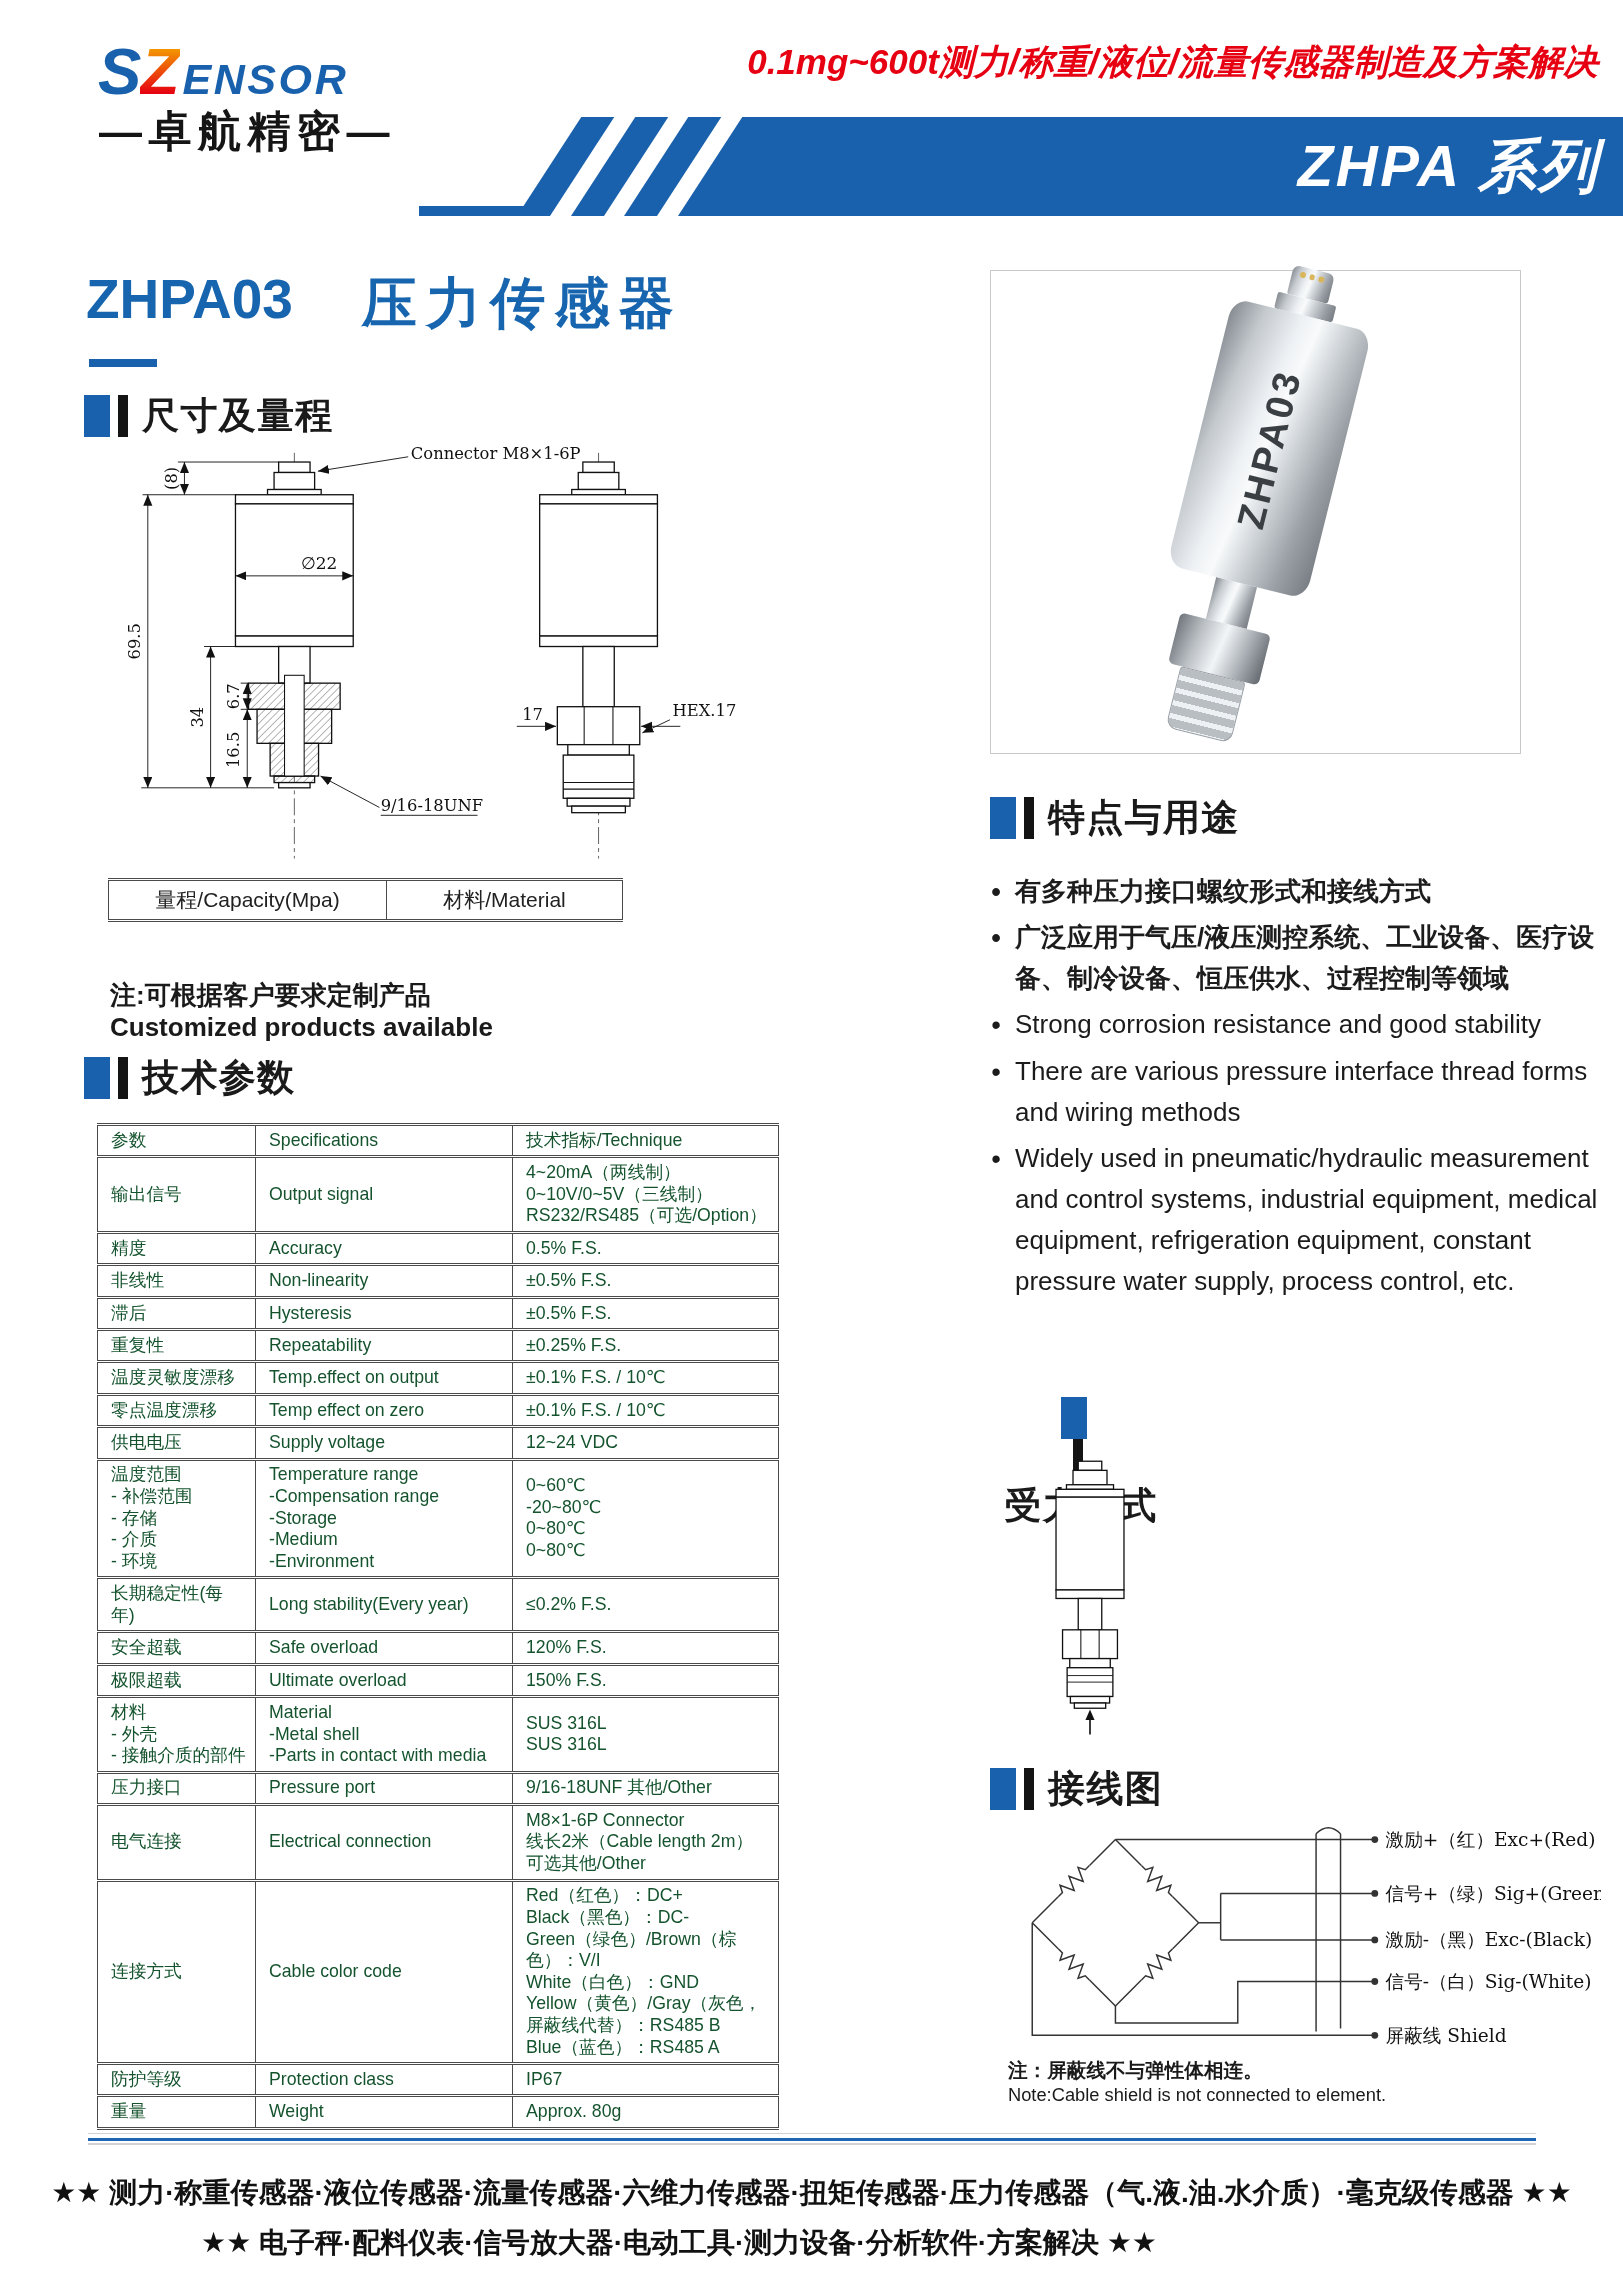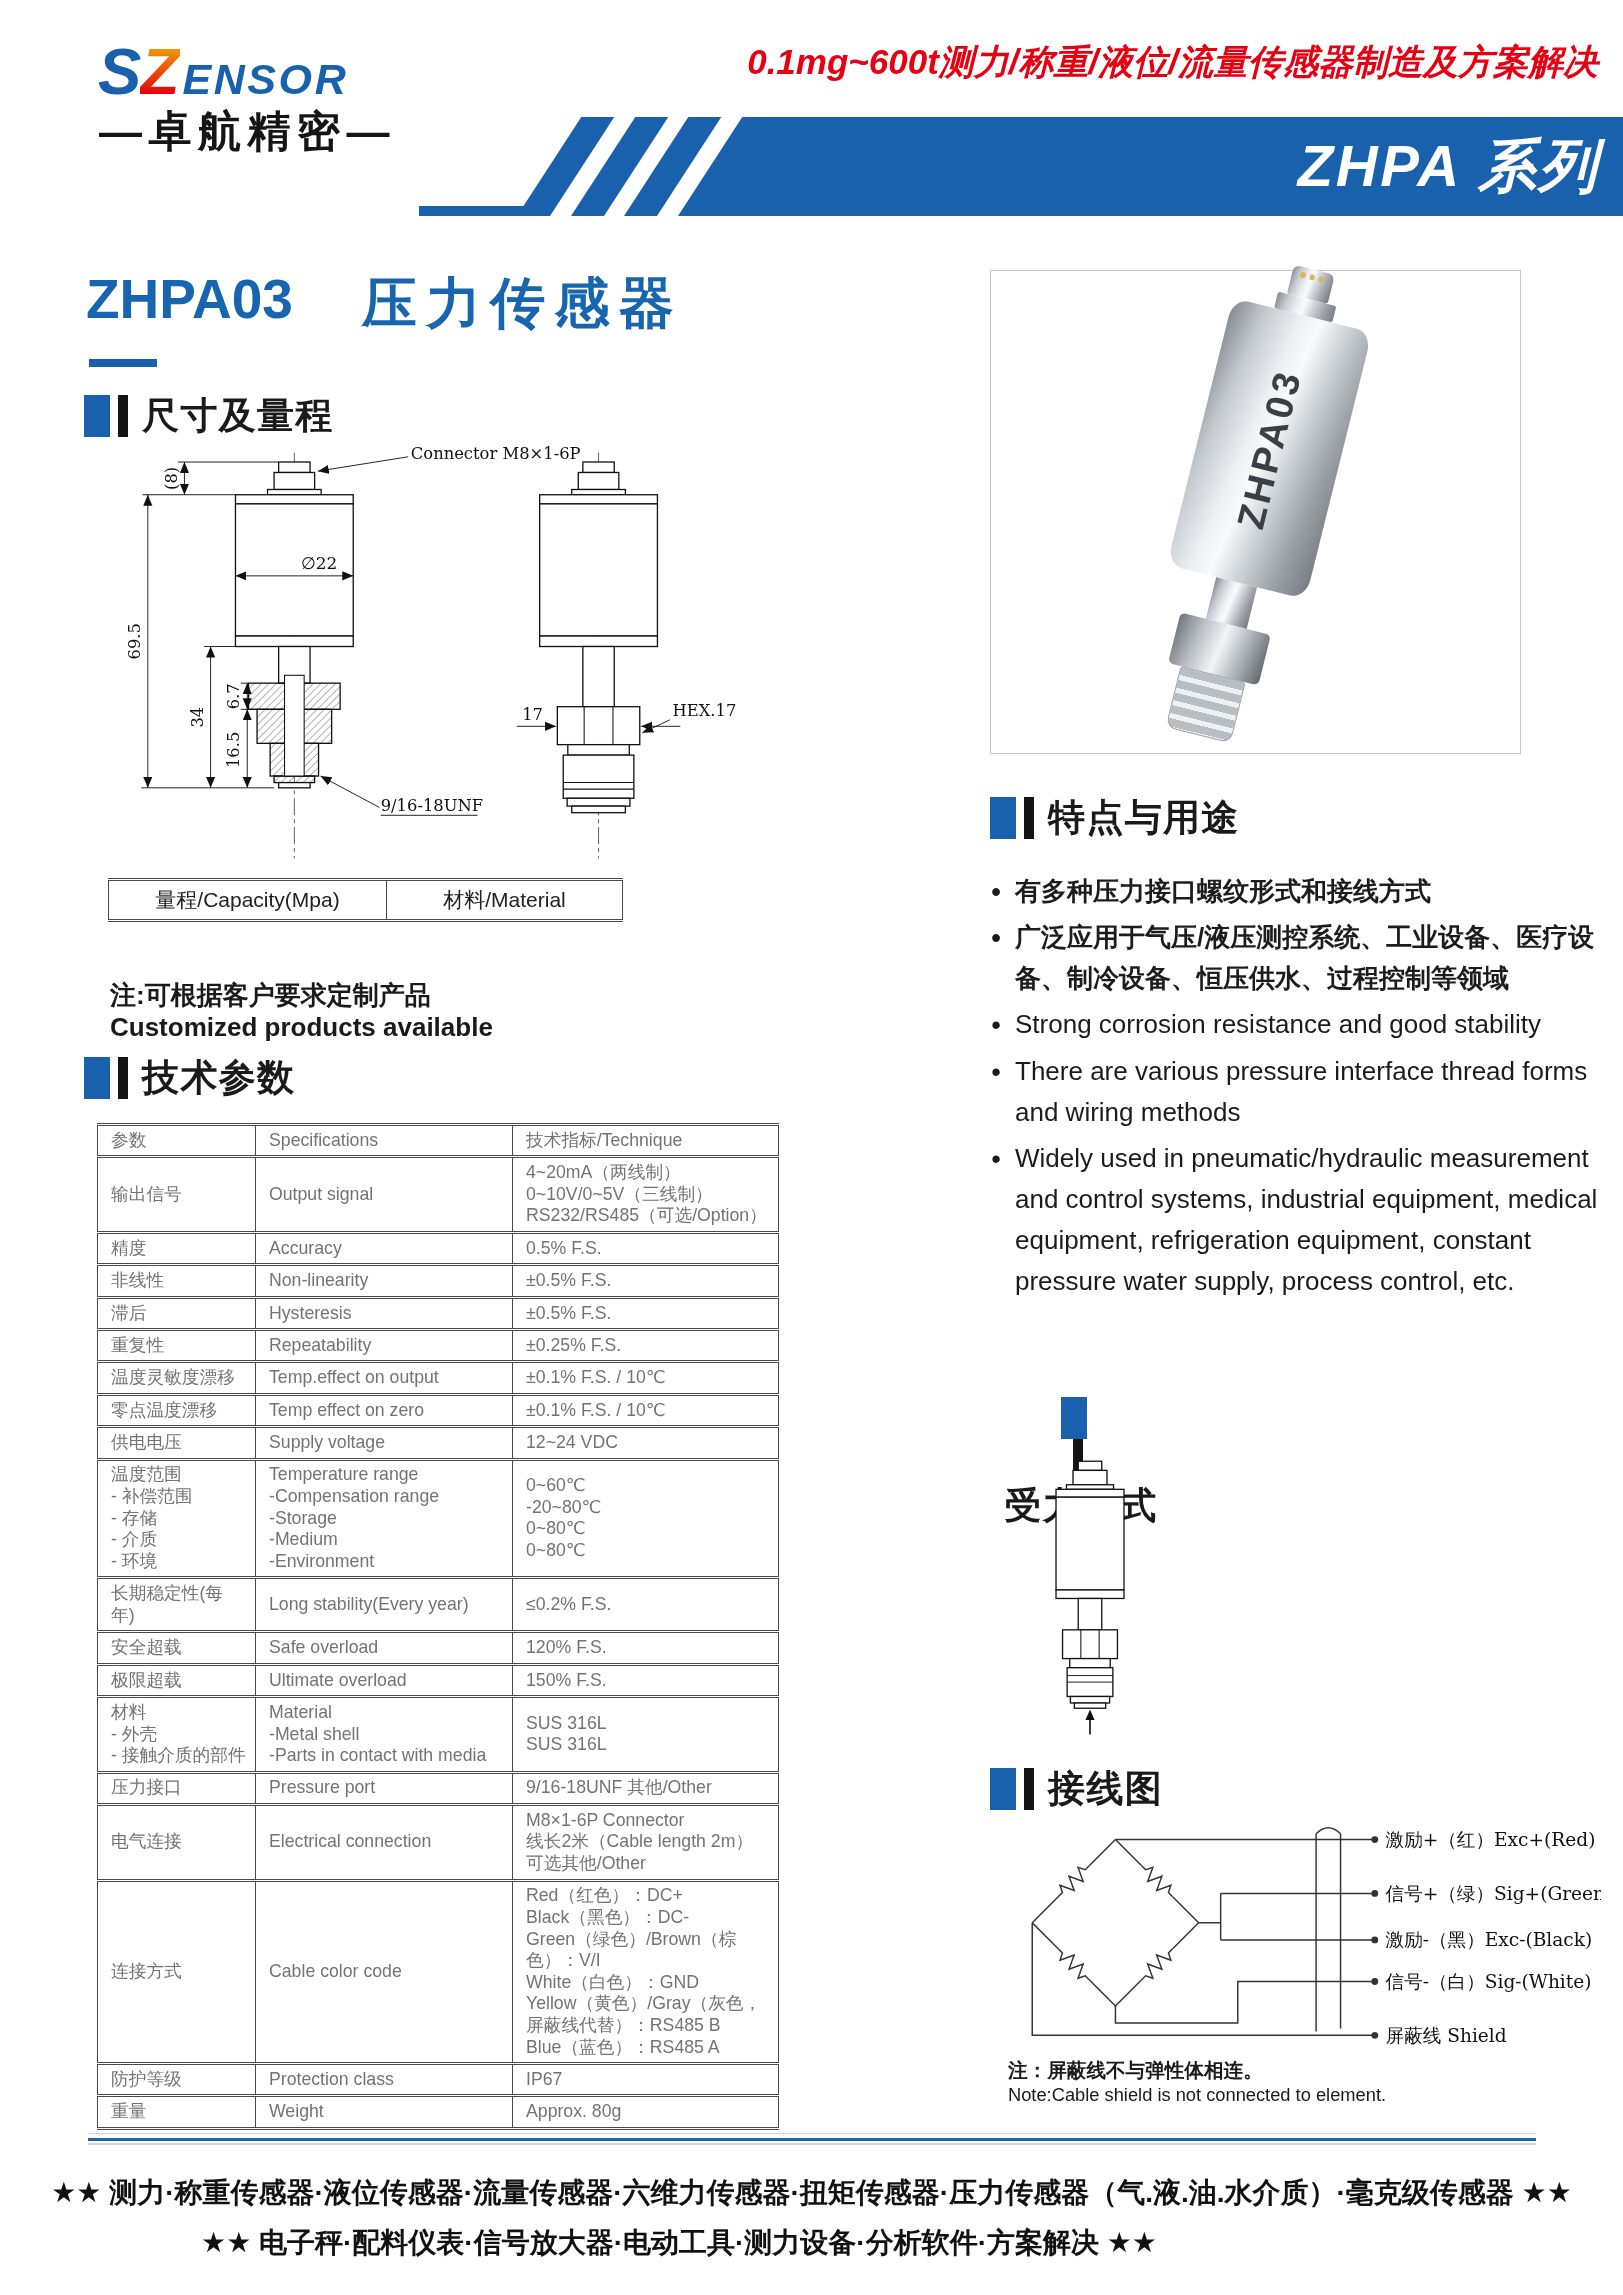--- a/index.html
+++ b/index.html
@@ -54,21 +54,21 @@
   .cap-table td + td { border-left:1.3px solid #4a4a4a; }
   .cap-table .hrow td { height:41px; }
   .cap-table .drow td { height:48px; }
   .cap-note-zh { left:110px; top:978px; font-size:26px; font-weight:700; color:#1a1a1a; }
   .cap-note-en { left:110px; top:1012px; font-size:26px; font-weight:600; color:#1a1a1a; }
 
   
   .spec-table { left:97px; top:1123px; width:681px; border-collapse:collapse; table-layout:fixed;
                 border-left:1.3px solid #4a4a4a; border-right:1.3px solid #4a4a4a; }
   .spec-table td { border-top:3.9px double #4a4a4a; border-bottom:3.9px double #4a4a4a;
-                   font-size:17.7px; line-height:21.6px; color:#737373; padding:3.9px 9.2px 3.9px 13px;
+                   font-size:17.7px; line-height:21.6px; color:#14532d; padding:3.9px 9.2px 3.9px 13px;
                    vertical-align:middle; text-align:left; }
   .spec-table td + td { border-left:1.3px solid #4a4a4a; }
   .spec-table tr.r1 td { height:30px; }
   .pre { white-space:pre-line; }
 
   
   .product-box { left:990px; top:270px; width:531px; height:484px; background:#fff; border:0.7px solid #c9c9c9; }
   .sensor { position:absolute; left:50%; top:50%; transform:translate(-50%,-52%) rotate(14deg);
             display:flex; flex-direction:column; align-items:center; }
   .metal  { background:linear-gradient(100deg,#82888e 0%,#c4c9ce 18%,#eef1f4 38%,#f8fafb 48%,#cfd4d8 62%,#9aa0a6 82%,#767c82 100%); }

